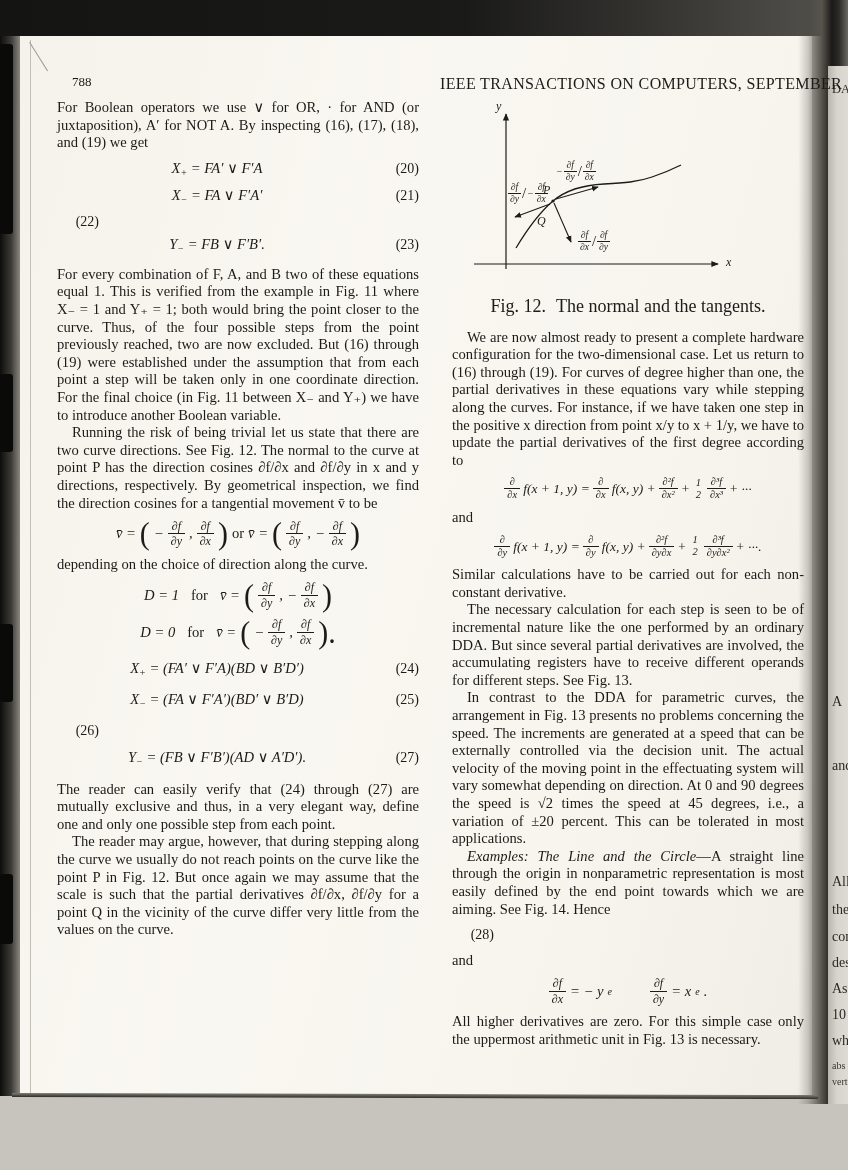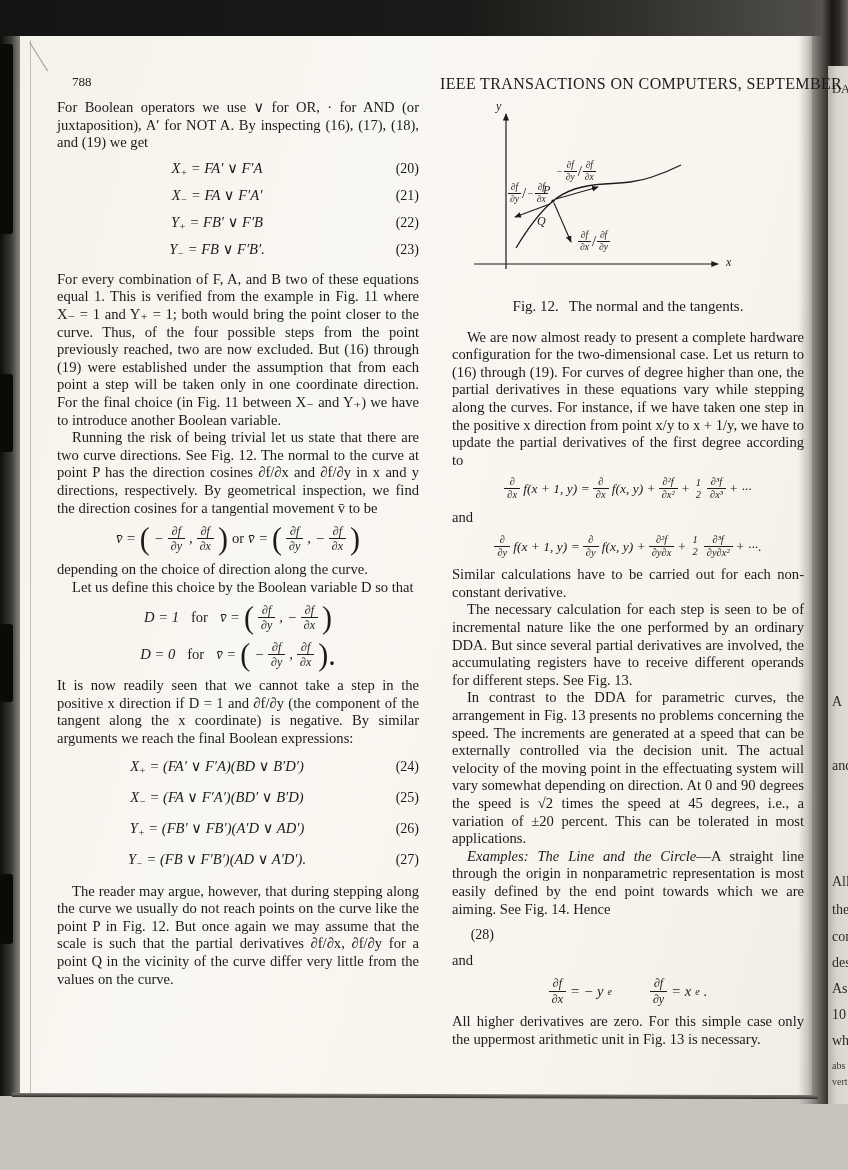--- a/index.html
+++ b/index.html
@@ -57,21 +57,21 @@
   .display.tay .frac .fnum,.display.tay .frac .fden{font-size:10.5px;}
   .gap28{width:30px;}
 
   
   .figure{position:relative;width:352px;height:198px;}
   .fig-label{position:absolute;font-size:12px;font-style:italic;}
   .fig-frac{position:absolute;display:flex;align-items:center;gap:1px;font-style:italic;}
   .fig-frac .frac .fnum,.fig-frac .frac .fden{font-size:9.5px;padding:0 2px;}
   .fig-frac .slash{font-size:15px;font-style:normal;}
   .fig-frac .fm{font-size:10px;}
-  .caption{text-align:center;font-size:15px;margin:4px 0 13px 0;}
+  .caption{text-align:center;font-size:18px;margin:4px 0 13px 0;}
   .caption .cap-tag{margin-right:10px;}
 </style>
 </head>
 <body>
 
 <div id="canvas">
 
   <div class="paper"></div>
   <div class="top-band"></div>
   <div class="left-strip">
@@ -108,21 +108,20 @@
     <div class="eqblock">
       <div class="eqrow">
         <span class="eqbody"><span>X</span><span class="sb">+</span> <span>= FA′ ∨ F′A</span></span>
         <span class="eqnum">(20)</span>
       </div>
       <div class="eqrow">
         <span class="eqbody"><span>X</span><span class="sb">−</span> <span>= FA ∨ F′A′</span></span>
         <span class="eqnum">(21)</span>
       </div>
       <div class="eqrow">
-        <span class="eqbody"><span>Y</span><span class="sb">+</span> <span>= FB′ ∨ F′B</span></span>
         <span class="eqnum">(22)</span>
       </div>
       <div class="eqrow">
         <span class="eqbody"><span>Y</span><span class="sb">−</span> <span>= FB ∨ F′B′.</span></span>
         <span class="eqnum">(23)</span>
       </div>
     </div>
 
     <p>For every combination of F, A, and B two of these equations equal 1. This is verified from the example in Fig. 11 where X₋ = 1 and Y₊ = 1; both would bring the point closer to the curve. Thus, of the four possible steps from the point previously reached, two are now excluded. But (16) through (19) were established under the assumption that from each point a step will be taken only in one coordinate direction. For the final choice (in Fig. 11 between X₋ and Y₊) we have to introduce another Boolean variable.</p>
     <p class="indent">Running the risk of being trivial let us state that there are two curve directions. See Fig. 12. The normal to the curve at point P has the direction cosines ∂f/∂x and ∂f/∂y in x and y directions, respectively. By geometrical inspection, we find the direction cosines for a tangential movement v̄ to be</p>
@@ -151,21 +150,20 @@
         <span>,</span>
       <span>−</span>
       <span class="frac">
           <span class="fnum">∂f</span>
           <span class="fden">∂x</span>
         </span>
       <span class="bigp">)</span>
     </div>
 
     <p>depending on the choice of direction along the curve.</p>
-    <p class="indent">Let us define this choice by the Boolean variable D so that</p>
 
     <div class="display">
       <span>D = 1</span>
       <span class="rm" style="margin:0 8px;">for</span>
       <span>v̄ =</span>
       <span class="bigp">(</span>
       <span class="frac">
           <span class="fnum">∂f</span>
           <span class="fden">∂y</span>
         </span>
@@ -189,41 +187,40 @@
           <span class="fden">∂y</span>
         </span>
         <span>,</span>
       <span class="frac">
           <span class="fnum">∂f</span>
           <span class="fden">∂x</span>
         </span>
       <span class="bigp">).</span>
     </div>
 
-    <p>It is now readily seen that we cannot take a step in the positive x direction if D = 1 and ∂f/∂y (the component of the tangent along the x coordinate) is negative. By similar arguments we reach the final Boolean expressions:</p>
 
     <div class="eqblock">
       <div class="eqrow sp">
         <span class="eqbody"><span>X</span><span class="sb">+</span> <span>= (FA′ ∨ F′A)(BD ∨ B′D′)</span></span>
         <span class="eqnum">(24)</span>
       </div>
       <div class="eqrow sp">
         <span class="eqbody"><span>X</span><span class="sb">−</span> <span>= (FA ∨ F′A′)(BD′ ∨ B′D)</span></span>
         <span class="eqnum">(25)</span>
       </div>
       <div class="eqrow sp">
-        <span class="eqbody"><span>Y</span><span class="sb">+</span> <span>= (FB′ ∨ FB′)(A′D ∨ AD′)</span></span>
         <span class="eqnum">(26)</span>
       </div>
       <div class="eqrow sp">
         <span class="eqbody"><span>Y</span><span class="sb">−</span> <span>= (FB ∨ F′B′)(AD ∨ A′D′).</span></span>
         <span class="eqnum">(27)</span>
       </div>
     </div>
 
+    <p>The reader can easily verify that (24) through (27) are mutually exclusive and thus, in a very elegant way, define one and only one possible step from each point.</p>
     <p class="indent">The reader may argue, however, that during stepping along the curve we usually do not reach points on the curve like the point P in Fig. 12. But once again we may assume that the scale is such that the partial derivatives ∂f/∂x, ∂f/∂y for a point Q in the vicinity of the curve differ very little from the values on the curve.</p>
   </div>
 
   <div id="right-col" class="col">
 
     <div class="figure">
       <svg width="352" height="198" viewBox="0 0 352 198">
         <defs>
           <marker id="ah" markerWidth="8" markerHeight="8" refX="5.5" refY="3" orient="auto">
             <path d="M0,0.4 L6.2,3 L0,5.6 Z" fill="#1c1b19"></path>

